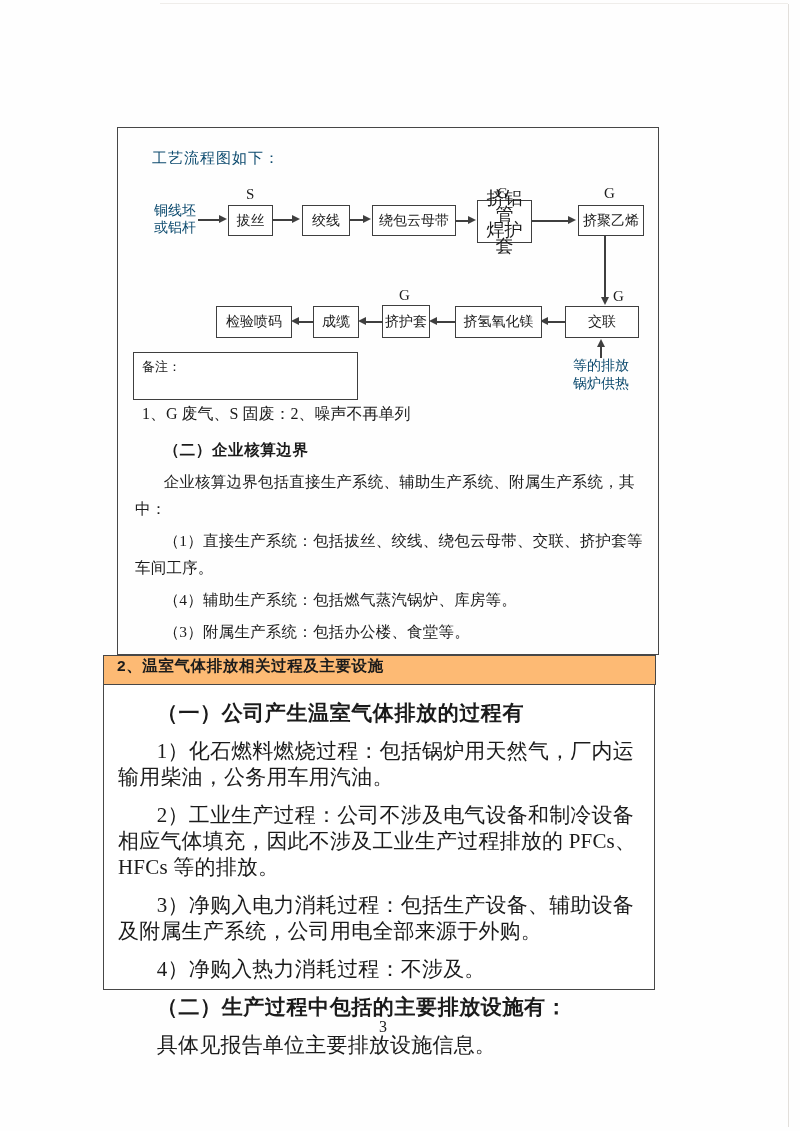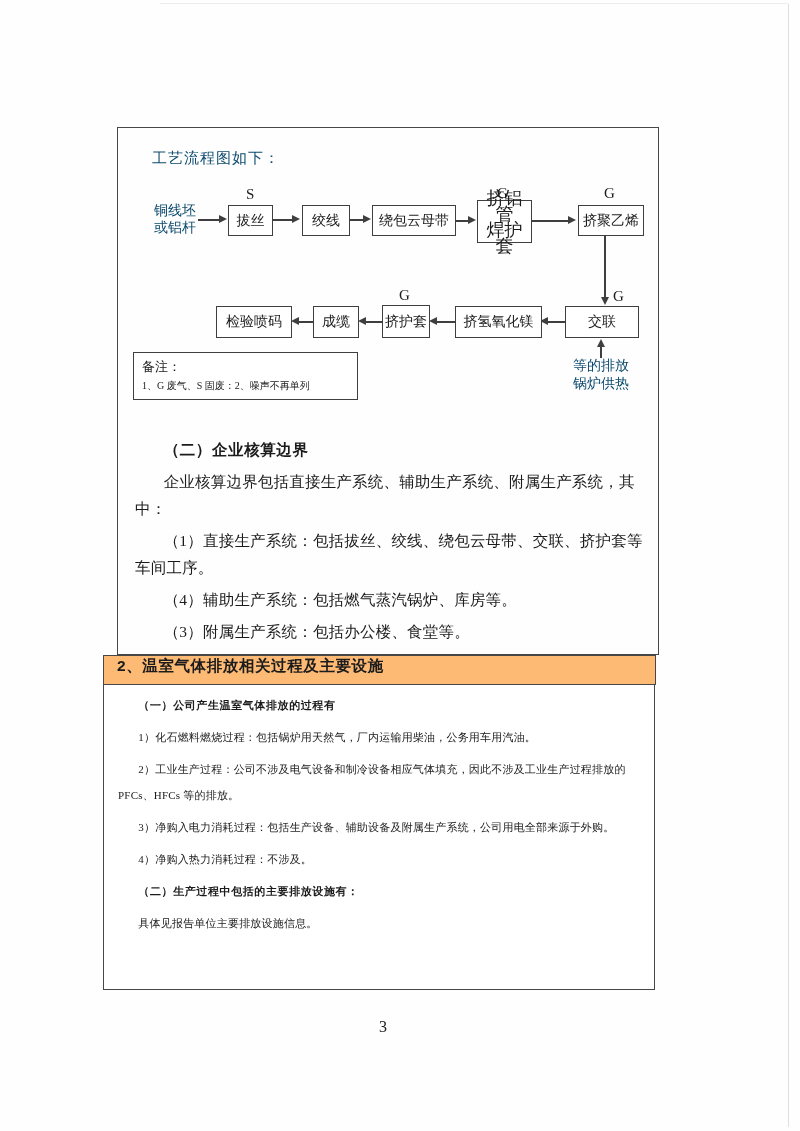--- a/index.html
+++ b/index.html
@@ -26,37 +26,37 @@
   .shaft-v{position:absolute;width:1.6px;background:#3f3f3f;}
   .ah-r{position:absolute;width:0;height:0;border-top:4px solid transparent;border-bottom:4px solid transparent;border-left:8px solid #3f3f3f;}
   .ah-l{position:absolute;width:0;height:0;border-top:4px solid transparent;border-bottom:4px solid transparent;border-right:8px solid #3f3f3f;}
   .ah-d{position:absolute;width:0;height:0;border-left:4px solid transparent;border-right:4px solid transparent;border-top:8px solid #3f3f3f;}
   .ah-u{position:absolute;width:0;height:0;border-left:4px solid transparent;border-right:4px solid transparent;border-bottom:8px solid #3f3f3f;}
 
   .note-box{
     position:absolute;border:1px solid #3f3f3f;background:#fff;
     padding:4px 8px 3px 8px;font-size:13px;line-height:19px;white-space:nowrap;
   }
-  .note-box .note-body{font-size:10px;}
+  .note-box .note-body{font-size:16px;margin-top:28px;}
 
   
   .textblock{position:absolute;}
   .textblock p{margin:0 0 5px 16px;font-size:15.5px;line-height:27px;text-indent:1.85em;letter-spacing:0.2px;}
   .bold-head{font-weight:bold;font-family:"Liberation Sans","DejaVu Sans",sans-serif;letter-spacing:0.6px !important;}
 
   .sec2-header{
     position:absolute;border:1px solid #474747;display:flex;
     padding-left:13px;font-weight:bold;font-size:15.5px;letter-spacing:0.6px;
     font-family:"Liberation Sans","DejaVu Sans",sans-serif;background:#fdba74;
   }
   .sec2-body{
     position:absolute;border:1px solid #474747;border-top:none;background:#fff;
     padding:3px 14px 0 14px;box-sizing:border-box;
   }
-  .sec2-body p{margin:4px 0 6px 0;font-size:11px;line-height:26px;text-indent:1.85em;letter-spacing:0.2px;}
+  .sec2-body p{margin:12px 0 6px 0;font-size:21px;line-height:26px;text-indent:1.85em;letter-spacing:0.2px;}
 
   .page-number{position:absolute;font-size:16px;color:#1b1b1b;}
 </style>
 </head>
 <body>
 
 <div>
 
   <div class="scan-edge-v" style="left:788px;top:4px;height:1123px;"></div>
   <div class="scan-edge-h" style="left:160px;top:3px;width:628px;"></div>

